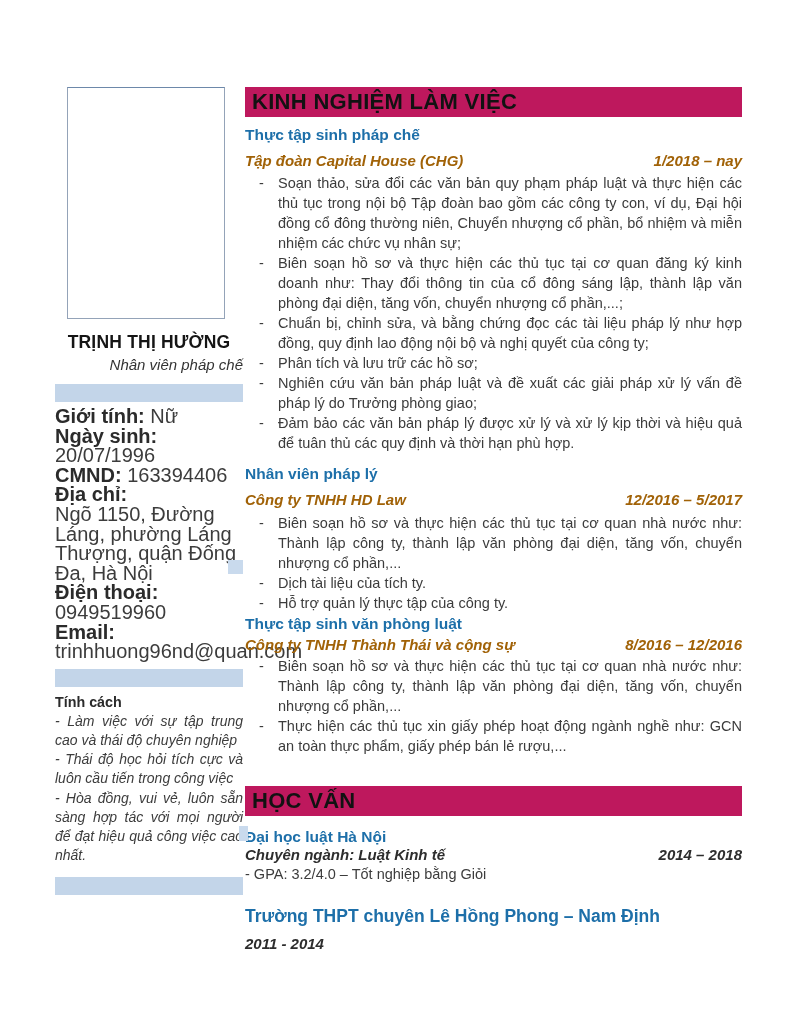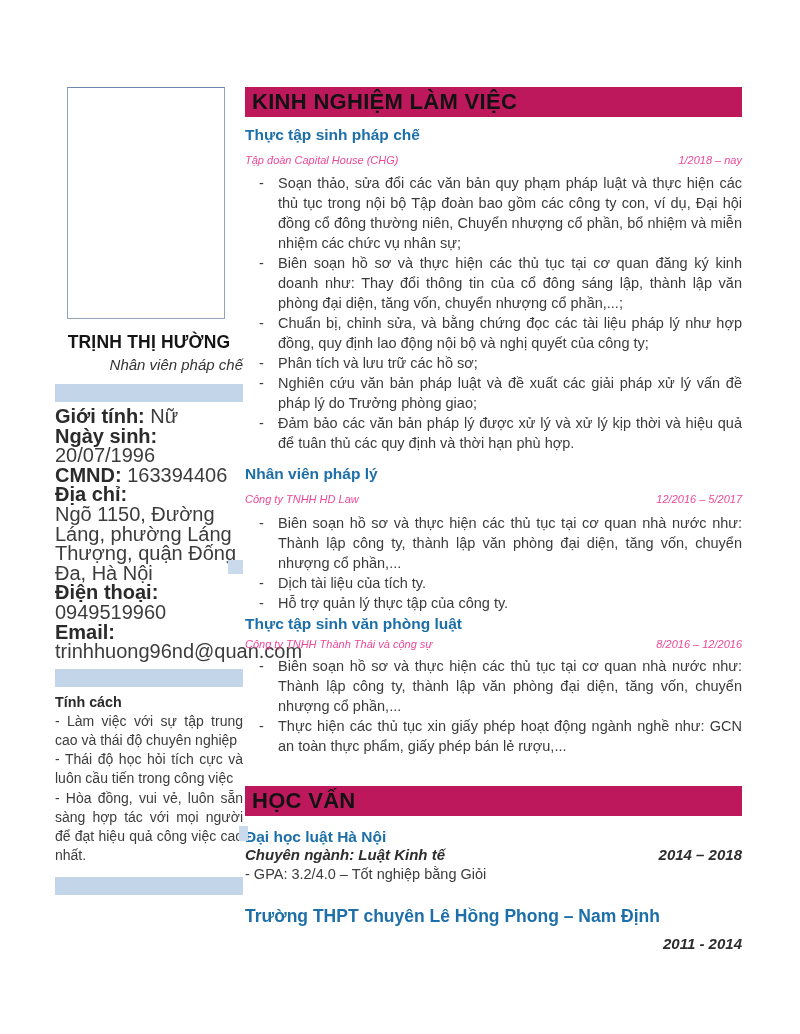--- a/index.html
+++ b/index.html
@@ -14,47 +14,47 @@
   .photo{width:156px;height:230px;margin-left:12px;background:#fff;
          border:1px solid #94a3b8;border-top-color:#6d88aa;}
   .name{margin-top:13px;font-size:17.5px;font-weight:bold;color:#151515;
         text-align:center;letter-spacing:.2px;white-space:nowrap;}
   .subtitle{font-style:italic;font-size:15px;color:#333;text-align:right;margin-top:3px;}
   .strip{height:18px;background:#c3d5e9;}
   .strip.s1{margin-top:11px;}
   .info{margin-top:5px;font-size:20px;line-height:19.6px;}
   .info .lbl{font-weight:bold;color:#2b2b2b;}
   .pers-head{font-weight:bold;font-size:14.3px;color:#2b2b2b;margin-top:6px;line-height:19px;}
-  .pers p{margin:0;font-size:14px;line-height:19.2px;text-align:justify;}
+  .pers p{margin:0;font-size:14px;line-height:19.2px;text-align:justify;font-style:italic;}
   .strip.s2{margin-top:7px;}
   .strip.s3{margin-top:12px;}
   
   .main{position:absolute;left:245px;top:87px;width:497px;}
   .h1bar{background:#be185d;color:#121212;font-size:22px;font-weight:bold;
          letter-spacing:.3px;height:30px;line-height:30px;padding-left:7px;box-sizing:border-box;}
   .h1bar.edu{margin-top:30px;}
   .role{color:#1d6fa9;font-size:15.5px;font-weight:bold;line-height:17px;margin:9px 0 0 0;}
   .role.r2{margin-top:12px;}
   .role.r3{margin-top:2px;}
   .crow{display:flex;justify-content:space-between;align-items:baseline;
-        font-size:11px;font-weight:normal;font-style:italic;color:#ec4899;
+        font-size:15px;font-weight:bold;font-style:italic;color:#a16207;
         line-height:17px;margin-top:9px;}
   .crow.c3{margin-top:4px;align-items:flex-end;}
   ul.bullets{list-style:none;margin:4px 0 0 0;padding:0;font-size:14.5px;line-height:20px;}
   ul.bullets.b2{margin-top:5px;}
   ul.bullets.b3{margin-top:3px;}
   ul.bullets li{position:relative;padding-left:33px;text-align:justify;}
   ul.bullets li::before{content:"-";position:absolute;left:14px;}
   .school{color:#1d6fa9;font-size:15.5px;font-weight:bold;line-height:17px;margin-top:12px;}
   .school.big{font-size:17.5px;line-height:22px;margin-top:22px;}
   .erow{display:flex;justify-content:space-between;align-items:baseline;
         font-size:15px;font-weight:bold;font-style:italic;color:#2d2d2d;
         line-height:17px;margin-top:1px;}
   .gpa{font-size:14.5px;line-height:18px;margin-top:2px;}
-  .period-right{text-align:right;font-size:15px;font-weight:bold;font-style:italic;
+  .period-right{text-align:left;font-size:15px;font-weight:bold;font-style:italic;
                 color:#2d2d2d;margin-top:8px;line-height:17px;}
   
   .frag{position:absolute;background:#c9daed;}
   .frag.f1{left:228px;top:560px;width:15px;height:14px;}
   .frag.f2{left:239px;top:826px;width:9px;height:15px;}
 </style>
 </head>
 <body>
 
 <aside class="sidebar">

